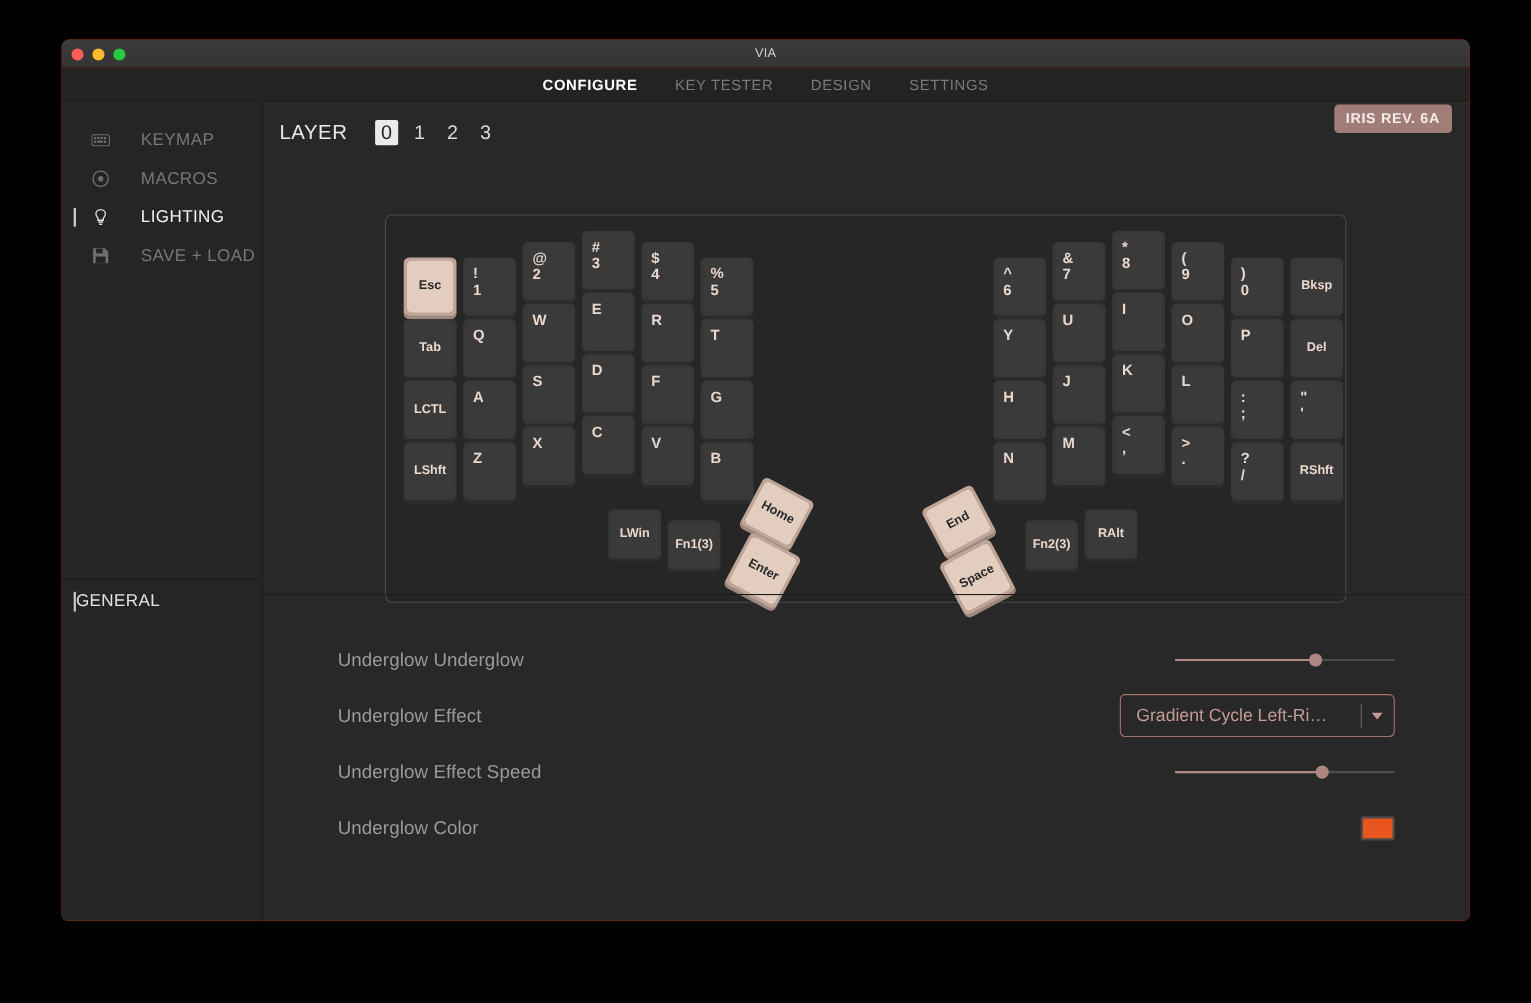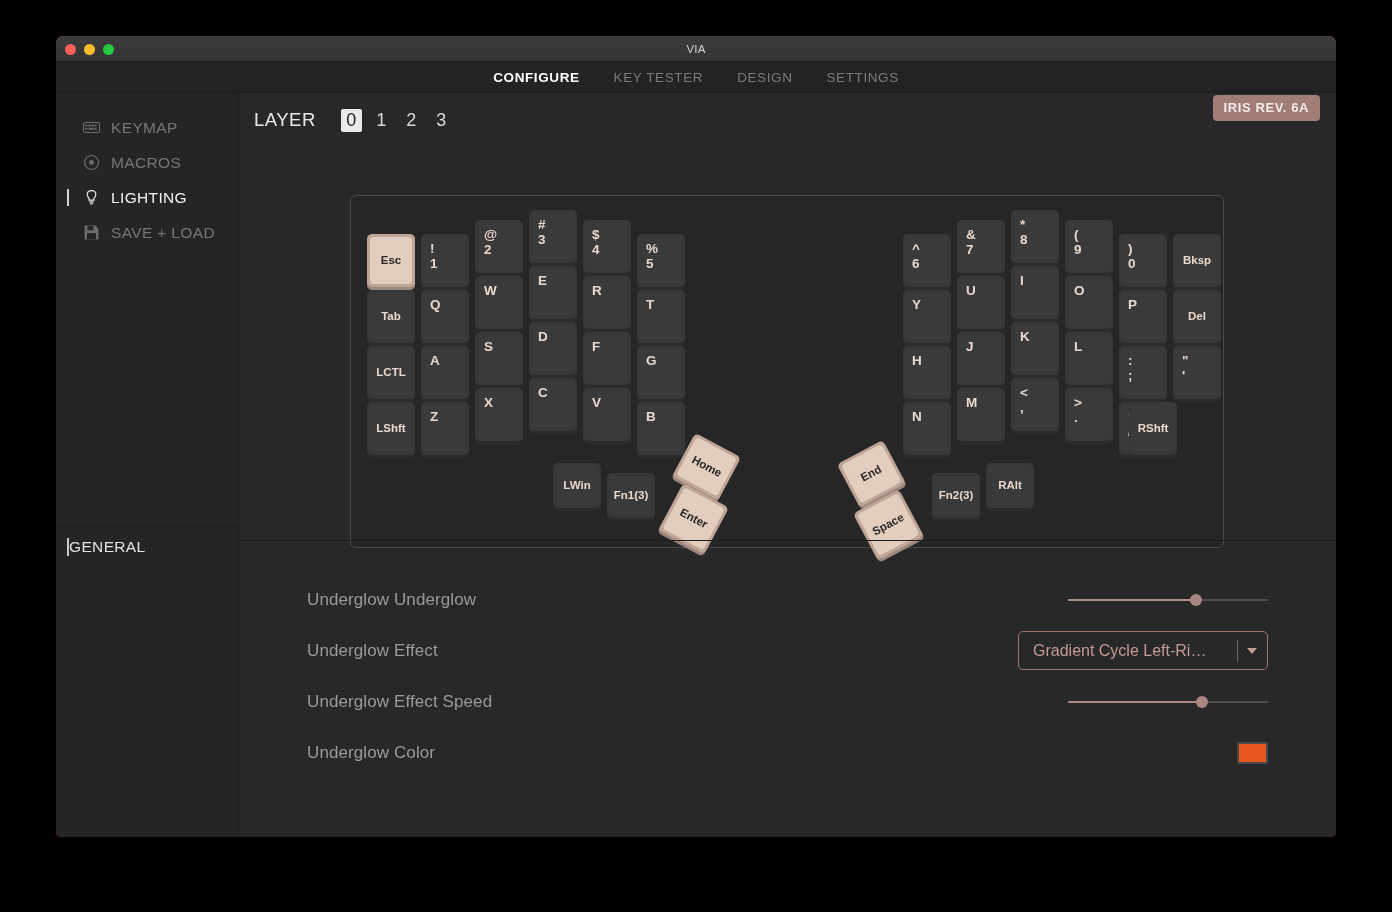--- a/index.html
+++ b/index.html
@@ -80,21 +80,21 @@
     background: #252525;
     border-right: 1px solid #1c1c1c;
     display: flex;
     flex-direction: column;
   }
   #rail-top { padding-top: 17px; }
   .rail-item {
     position: relative;
     display: flex;
     align-items: center;
-    gap: 11px;
+    gap: 28px;
     height: 35px;
     padding-left: 27px;
     color: #777777;
     font-size: 15.5px;
     letter-spacing: .35px;
     cursor: pointer;
     user-select: none;
   }
   .rail-item.active { color: #f2f2f2; }
   .rail-item.active::before {
@@ -582,21 +582,21 @@
             <div class="key centered small" style="left: 822px; top: 38px; width: 48px; height: 56px;">
               <div class="cap">Bksp</div>
             </div>
             <div class="key centered small" style="left: 822px; top: 94px; width: 48px; height: 56px;">
               <div class="cap">Del</div>
             </div>
             <div class="key" style="left: 822px; top: 150px; width: 48px; height: 56px;">
               <div class="cap">"
 '</div>
             </div>
-            <div class="key centered small" style="left: 778px; top: 206px; width: 48px; height: 56px;">
+            <div class="key centered small" style="left: 822px; top: 206px; width: 48px; height: 56px;">
               <div class="cap">RShft</div>
             </div>
             <div class="key centered small" style="left: 202px; top: 267px; width: 48px; height: 48px;">
               <div class="cap">LWin</div>
             </div>
             <div class="key centered small" style="left: 256px; top: 277px; width: 48px; height: 48px;">
               <div class="cap">Fn1(3)</div>
             </div>
             <div class="key accent centered small" style="left: 329px; top: 246px; width: 52px; height: 52px; transform: rotate(28deg);">
               <div class="cap">Home</div>

